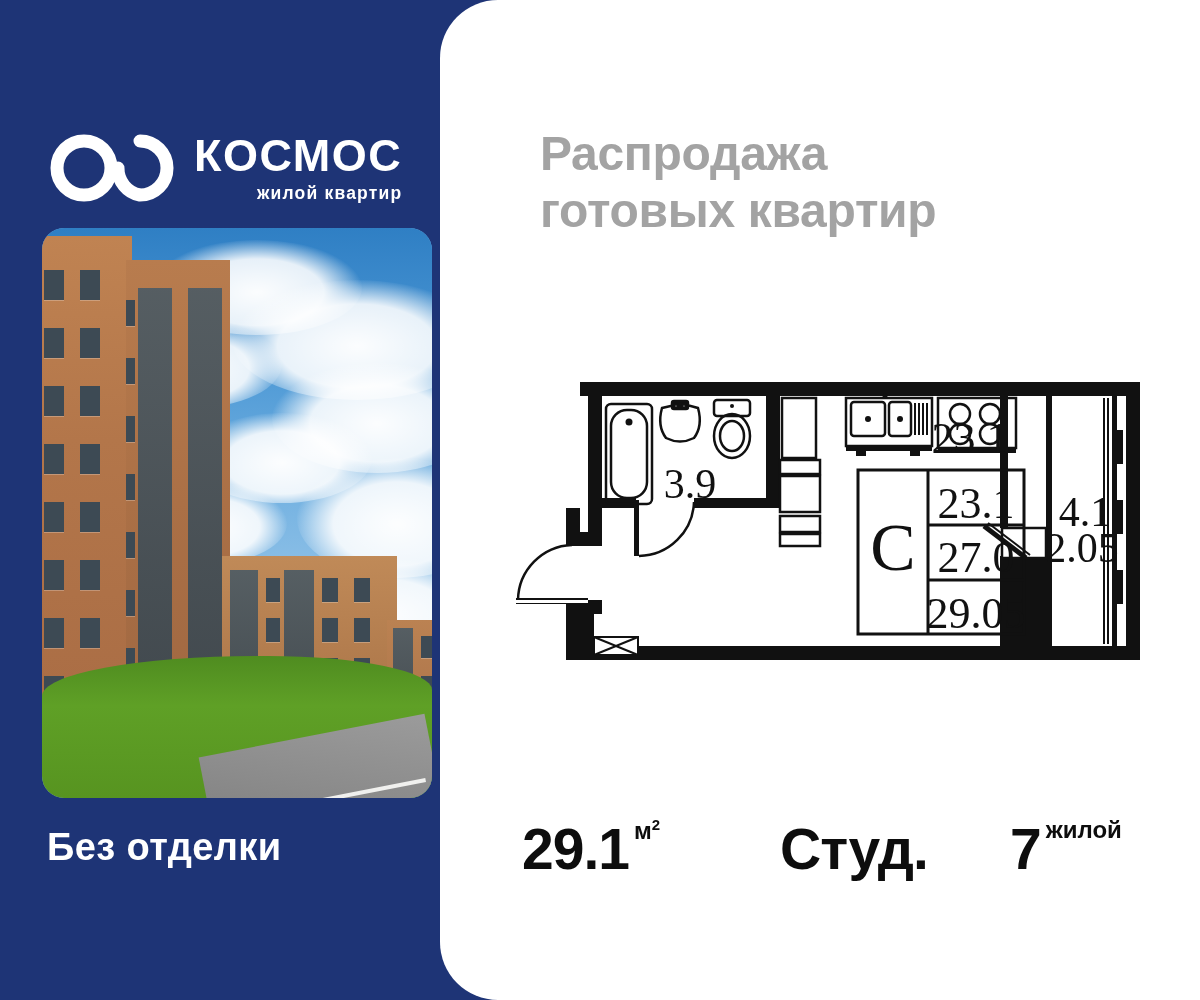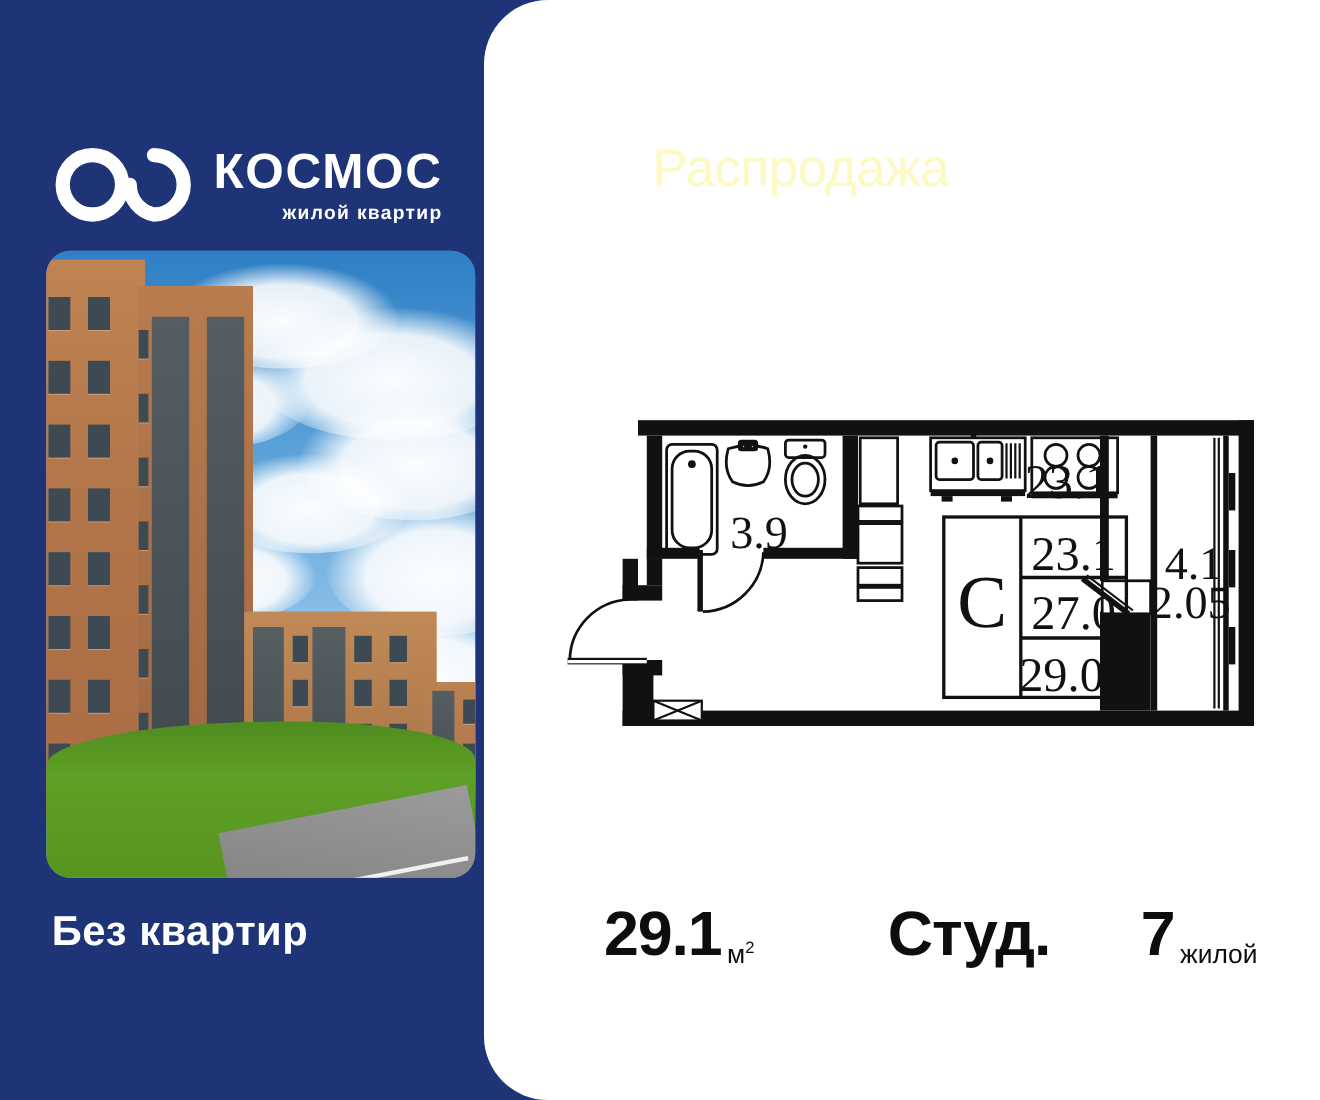--- a/index.html
+++ b/index.html
@@ -153,26 +153,26 @@
     top: 826px;
     color: #ffffff;
     font-size: 38px;
     font-weight: bold;
     letter-spacing: 0.4px;
   }
 
   
   #headline {
     position: absolute;
-    left: 593px;
+    left: 540px;
     top: 125px;
     width: 560px;
-    color: #fef9c3;
+    color: #a3a3a3;
     font-size: 48px;
-    font-weight: normal;
+    font-weight: bold;
     line-height: 1.19;
     letter-spacing: -0.3px;
   }
   #headline .ln { display: block; white-space: nowrap; }
 
   
   #plan {
     position: absolute;
     left: 510px;
     top: 360px;
@@ -194,26 +194,25 @@
     top: 808px;
     font-size: 76px;
     font-weight: bold;
     color: #eceff1;
     letter-spacing: 2px;
     user-select: none;
   }
   .spec {
     position: absolute;
     display: flex;
-    align-items: flex-end;
+    align-items: flex-start;
     color: #0d0d0d;
-    margin-left: 27px;
   }
   .spec-big { font-size: 57px; font-weight: bold; letter-spacing: -1px; }
-  .spec-small { font-size: 24px; font-weight: normal; margin-left: 5px; }
+  .spec-small { font-size: 24px; font-weight: bold; margin-left: 5px; }
   #spec-area { left: 12px; top: 10px; }
   #spec-rooms { left: 270px; top: 10px; }
   #spec-floor { left: 500px; top: 10px; }
   .sup { font-size: 15px; vertical-align: super; }
 </style>
 </head>
 <body>
 
 <div id="stage">
 
@@ -298,24 +297,25 @@
       <div class="win" style="left:34px; top:16px; width:14px; height:22px;"></div>
       <div class="win" style="left:34px; top:56px; width:14px; height:22px;"></div>
       <div class="win" style="left:34px; top:96px; width:14px; height:22px;"></div>
     </div>
 
     <div class="grass"></div>
     <div class="road"></div>
     <div class="roadline"></div>
   </div>
 
-  <div id="finish-label">Без квартир</div>
+  <div id="finish-label">Без отделки</div>
 
   <div id="headline">
     <span class="ln">Распродажа</span>
+    <span class="ln">готовых квартир</span>
   </div>
 
   <div id="plan">
     <svg viewBox="0 0 670 320" width="670" height="320" aria-hidden="true">
       <g fill="#111111">
 
         <rect x="70" y="22" width="560" height="14"></rect>
 
         <rect x="616" y="22" width="14" height="278"></rect>
 

